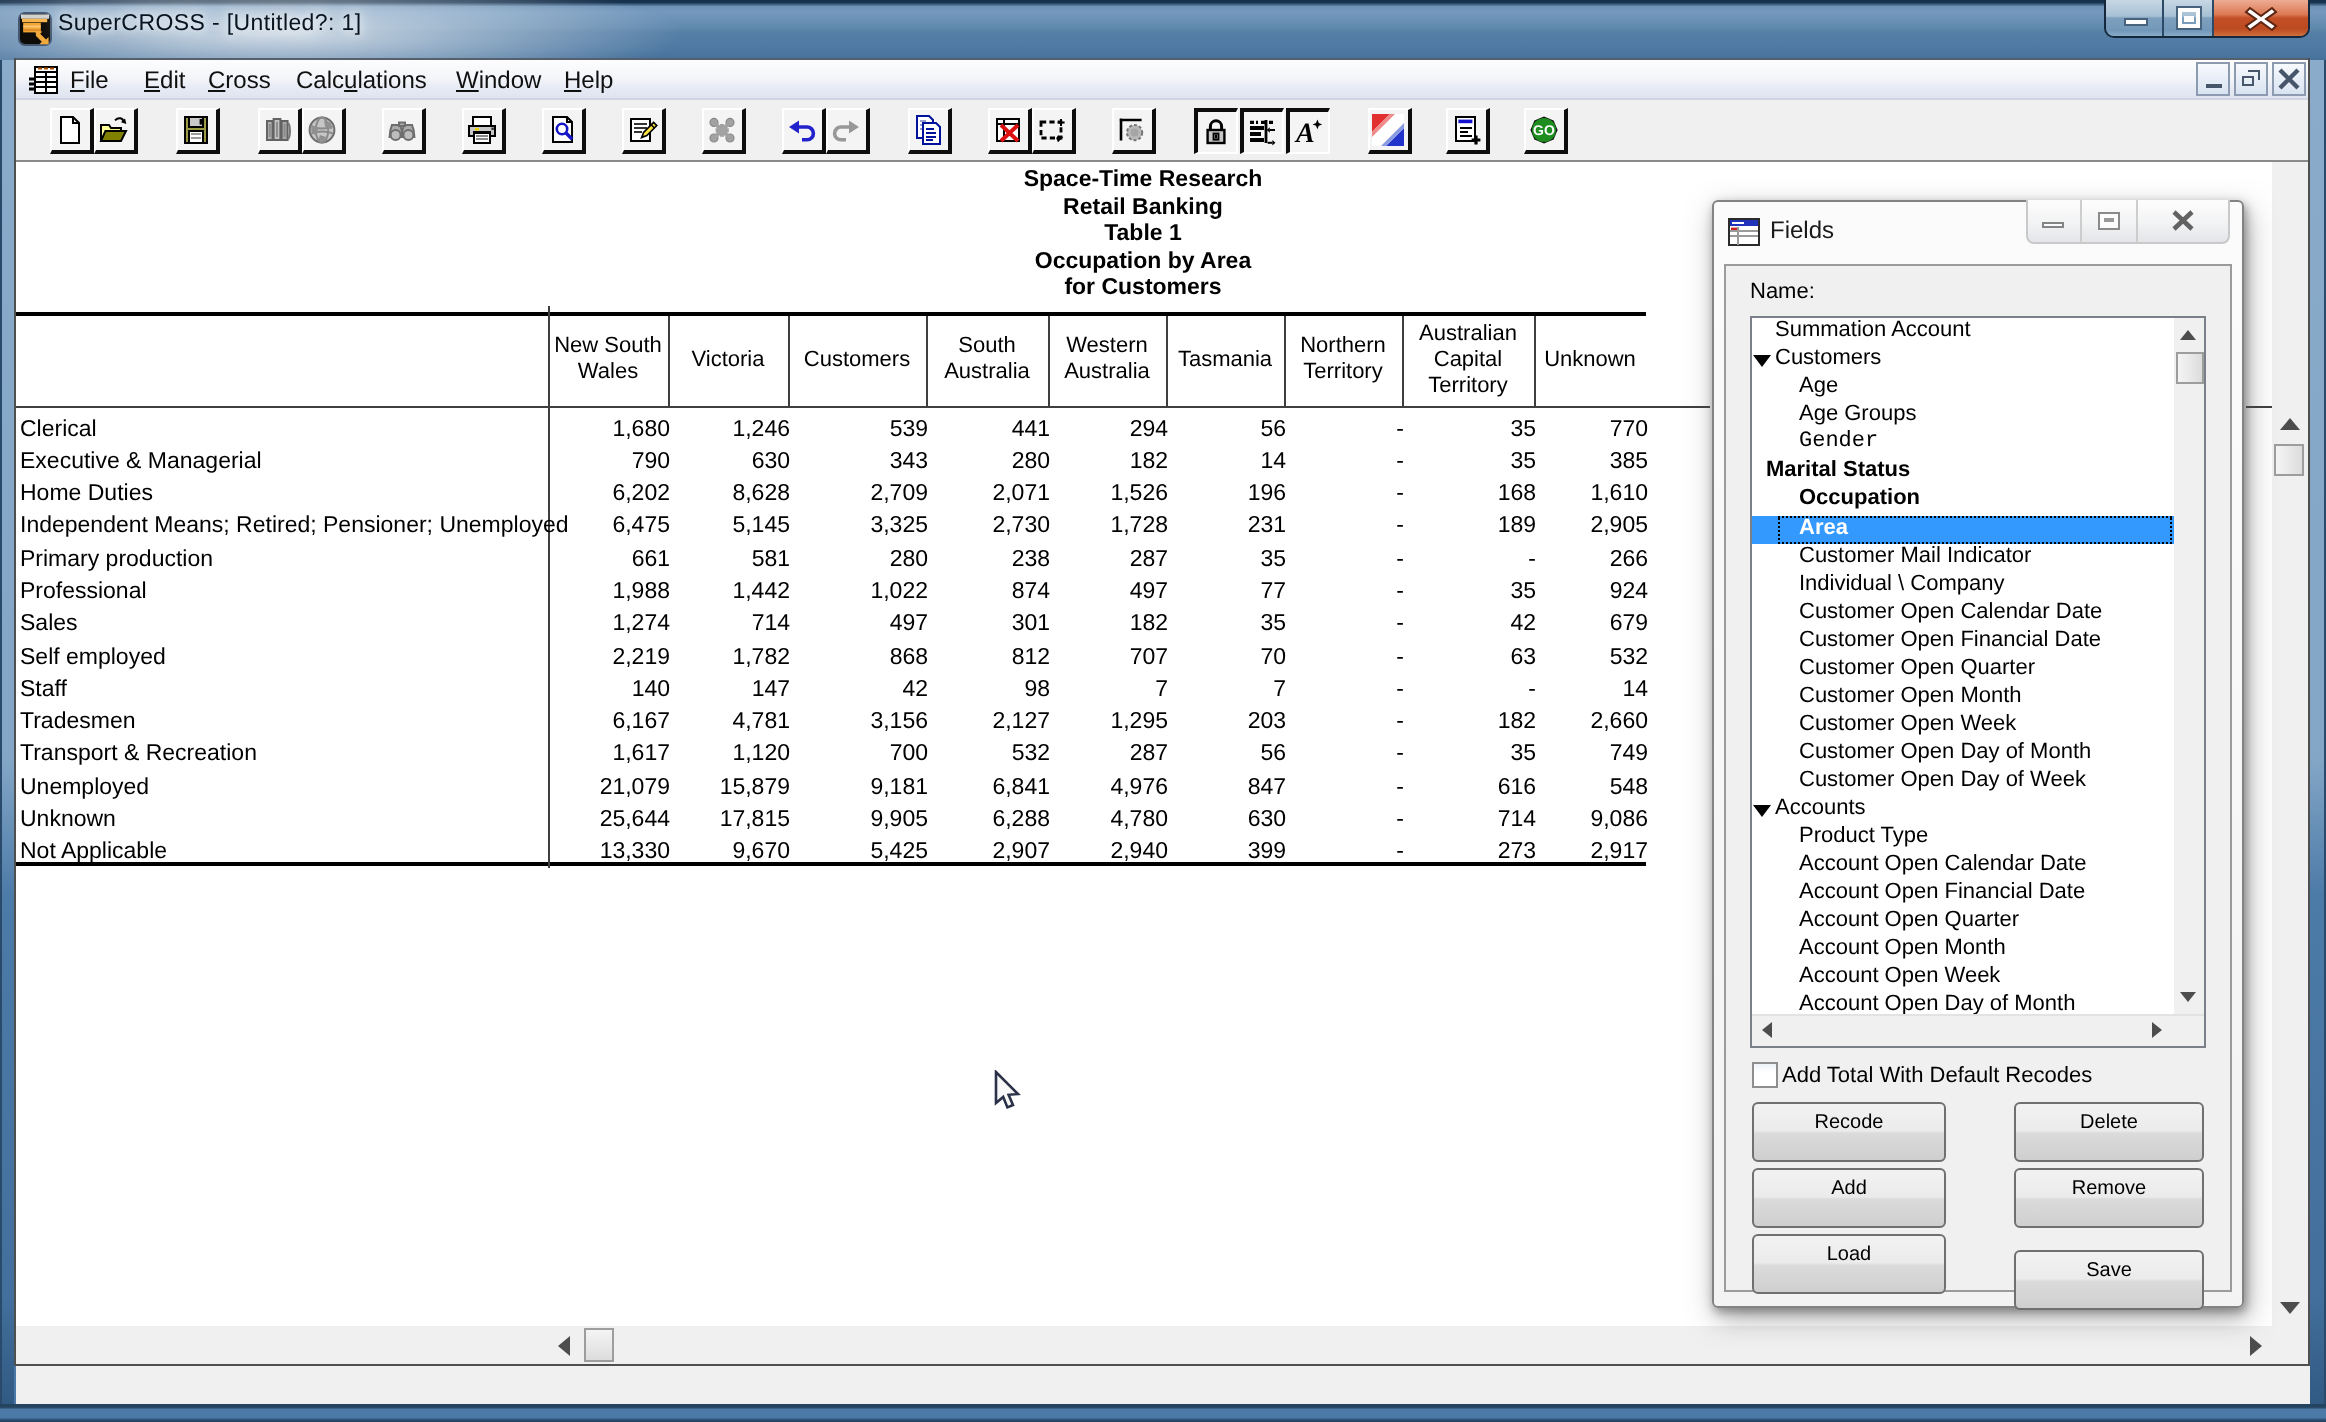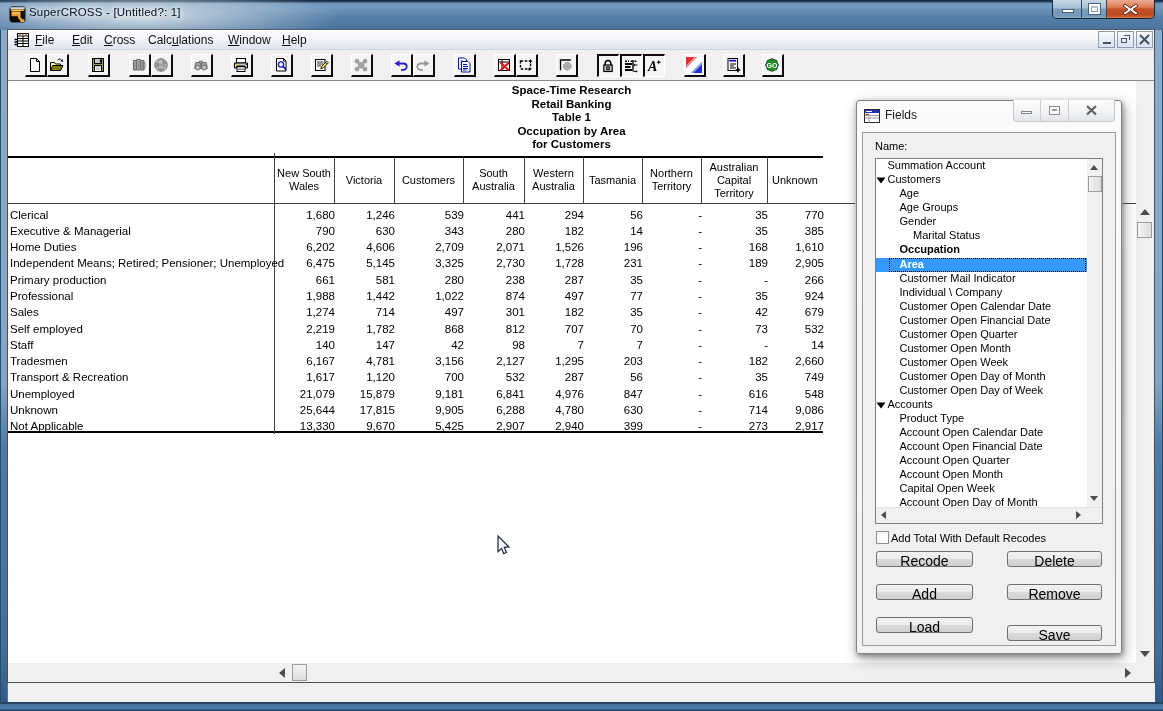--- a/index.html
+++ b/index.html
@@ -48,23 +48,23 @@
  box-shadow:1px 2px 5px rgba(80,80,80,.55),2px 5px 14px rgba(90,90,90,.5)}
 #dlgclient{position:absolute;left:5px;top:31px;width:254px;height:514px;background:#f0f0f0;border:1px solid #9b9b9b}
 #dlgcap{position:absolute;left:28px;top:7px;font-size:12px;color:#1a1a1a}
 #dlgbtns{position:absolute;left:156px;top:-1px;width:102px;height:22px;border:1px solid #c9c9c9;
  border-top:none;border-radius:0 0 4px 4px;display:flex;
  background:linear-gradient(#fdfdfd,#f2f3f4 55%,#e4e5e8)}
 .dcb{position:relative;border-right:1px solid #cdcdcd}
 .dcb:last-child{border-right:none}
 #listbox{position:absolute;left:18px;top:57px;width:228px;height:366px;border:1px solid #7b7f87;background:#fff}
 .ti{position:absolute;font-size:11px;white-space:nowrap;color:#000}
-.dlgbtn{position:absolute;width:97px;height:16px;border:1px solid #707070;border-radius:3px;
+.dlgbtn{position:absolute;width:97px;height:30px;border:1px solid #707070;border-radius:3px;
  background:linear-gradient(#f2f2f2,#ebebeb 48%,#dbdbdb 52%,#cfcfcf);
- font-size:14px;color:#000;text-align:center;line-height:19px}
+ font-size:10px;color:#000;text-align:center;line-height:19px}
 .lbsb{position:absolute;background:#f0f0f0}
 u{text-decoration:underline;text-underline-offset:1px}
 </style></head><body>
 
 <div class="abs" id="titlebar"></div>
 <svg class="abs" style="left:9px;top:6px" width="17" height="17" viewBox="0 0 17 17">
 <rect x="0.5" y="0.5" width="16" height="16" rx="3" fill="#0d0c08" stroke="#445971"></rect>
 <rect x="1.5" y="1.2" width="14" height="2.2" fill="#e8e8e8" opacity=".9"></rect>
 <rect x="2" y="3.4" width="12.6" height="1.7" fill="#f8b64c"></rect>
 <rect x="2.6" y="5.4" width="8.8" height="4.8" fill="#f2a636"></rect>
@@ -340,21 +340,21 @@
 <div class="num" style="left:337px;top:224.9px;width:58px">630</div>
 <div class="num" style="left:406px;top:224.9px;width:58px">343</div>
 <div class="num" style="left:467px;top:224.9px;width:58px">280</div>
 <div class="num" style="left:526px;top:224.9px;width:58px">182</div>
 <div class="num" style="left:585px;top:224.9px;width:58px">14</div>
 <div class="num" style="left:644px;top:224.9px;width:58px">-</div>
 <div class="num" style="left:710px;top:224.9px;width:58px">35</div>
 <div class="num" style="left:766px;top:224.9px;width:58px">385</div>
 <div class="rowlbl" style="top:241.2px">Home Duties</div>
 <div class="num" style="left:277px;top:241.2px;width:58px">6,202</div>
-<div class="num" style="left:337px;top:241.2px;width:58px">4,606</div>
+<div class="num" style="left:337px;top:241.2px;width:58px">8,628</div>
 <div class="num" style="left:406px;top:241.2px;width:58px">2,709</div>
 <div class="num" style="left:467px;top:241.2px;width:58px">2,071</div>
 <div class="num" style="left:526px;top:241.2px;width:58px">1,526</div>
 <div class="num" style="left:585px;top:241.2px;width:58px">196</div>
 <div class="num" style="left:644px;top:241.2px;width:58px">-</div>
 <div class="num" style="left:710px;top:241.2px;width:58px">168</div>
 <div class="num" style="left:766px;top:241.2px;width:58px">1,610</div>
 <div class="rowlbl" style="top:257.4px">Independent Means; Retired; Pensioner; Unemployed</div>
 <div class="num" style="left:277px;top:257.4px;width:58px">6,475</div>
 <div class="num" style="left:337px;top:257.4px;width:58px">5,145</div>
@@ -396,21 +396,21 @@
 <div class="num" style="left:710px;top:306.3px;width:58px">42</div>
 <div class="num" style="left:766px;top:306.3px;width:58px">679</div>
 <div class="rowlbl" style="top:322.6px">Self employed</div>
 <div class="num" style="left:277px;top:322.6px;width:58px">2,219</div>
 <div class="num" style="left:337px;top:322.6px;width:58px">1,782</div>
 <div class="num" style="left:406px;top:322.6px;width:58px">868</div>
 <div class="num" style="left:467px;top:322.6px;width:58px">812</div>
 <div class="num" style="left:526px;top:322.6px;width:58px">707</div>
 <div class="num" style="left:585px;top:322.6px;width:58px">70</div>
 <div class="num" style="left:644px;top:322.6px;width:58px">-</div>
-<div class="num" style="left:710px;top:322.6px;width:58px">73</div>
+<div class="num" style="left:710px;top:322.6px;width:58px">63</div>
 <div class="num" style="left:766px;top:322.6px;width:58px">532</div>
 <div class="rowlbl" style="top:338.8px">Staff</div>
 <div class="num" style="left:277px;top:338.8px;width:58px">140</div>
 <div class="num" style="left:337px;top:338.8px;width:58px">147</div>
 <div class="num" style="left:406px;top:338.8px;width:58px">42</div>
 <div class="num" style="left:467px;top:338.8px;width:58px">98</div>
 <div class="num" style="left:526px;top:338.8px;width:58px">7</div>
 <div class="num" style="left:585px;top:338.8px;width:58px">7</div>
 <div class="num" style="left:644px;top:338.8px;width:58px">-</div>
 <div class="num" style="left:710px;top:338.8px;width:58px">-</div>
@@ -495,22 +495,22 @@
 <div id="dlgclient"></div>
 <div style="position:absolute;left:18px;top:38.5px;font-size:11px">Name:</div>
 <div id="listbox">
 <div class="ti" style="left:11.5px;top:0.1px;">Summation Account</div>
 <div class="ti" style="left:11.5px;top:14.2px;">Customers</div>
 <svg class="ti" style="left:0px;top:17.8px" width="10" height="7" viewBox="0 0 10 7">
         <path d="M0.5 0.5h9L5 6.5z" fill="#000"></path>
       </svg>
 <div class="ti" style="left:23.5px;top:28.2px;">Age</div>
 <div class="ti" style="left:23.5px;top:42.3px;">Age Groups</div>
-<div class="ti" style="left:23.5px;top:56.3px;">Gender</div>
-<div class="ti" style="left:37px;top:70.3px;">Marital Status</div>
+<div class="ti" style="left:23.5px;top:56.3px;font-family:Liberation Mono, monospace;">Gender</div>
+<div class="ti" style="left:7px;top:70.3px;font-weight:bold;">Marital Status</div>
 <div class="ti" style="left:23.5px;top:84.4px;font-weight:bold;">Occupation</div>
 <div style="position:absolute;left:0px;top:99.2px;width:211px;height:14.1px;background:#3399fe"></div>
 <div style="position:absolute;left:13px;top:99.2px;width:197px;height:14.1px;border:1px dotted #000;box-sizing:border-box"></div>
 <div class="ti" style="left:23.5px;top:98.5px;font-weight:bold;color:#fff">Area</div>
 <div class="ti" style="left:23.5px;top:112.5px;">Customer Mail Indicator</div>
 <div class="ti" style="left:23.5px;top:126.5px;">Individual \ Company</div>
 <div class="ti" style="left:23.5px;top:140.6px;">Customer Open Calendar Date</div>
 <div class="ti" style="left:23.5px;top:154.7px;">Customer Open Financial Date</div>
 <div class="ti" style="left:23.5px;top:168.7px;">Customer Open Quarter</div>
 <div class="ti" style="left:23.5px;top:182.8px;">Customer Open Month</div>
@@ -519,21 +519,21 @@
 <div class="ti" style="left:23.5px;top:224.9px;">Customer Open Day of Week</div>
 <div class="ti" style="left:11.5px;top:239.0px;">Accounts</div>
 <svg class="ti" style="left:0px;top:242.6px" width="10" height="7" viewBox="0 0 10 7">
         <path d="M0.5 0.5h9L5 6.5z" fill="#000"></path>
       </svg>
 <div class="ti" style="left:23.5px;top:253.0px;">Product Type</div>
 <div class="ti" style="left:23.5px;top:267.1px;">Account Open Calendar Date</div>
 <div class="ti" style="left:23.5px;top:281.1px;">Account Open Financial Date</div>
 <div class="ti" style="left:23.5px;top:295.2px;">Account Open Quarter</div>
 <div class="ti" style="left:23.5px;top:309.2px;">Account Open Month</div>
-<div class="ti" style="left:23.5px;top:323.3px;">Capital Open Week</div>
+<div class="ti" style="left:23.5px;top:323.3px;">Account Open Week</div>
 <div class="ti" style="left:23.5px;top:337.3px;">Account Open Day of Month</div>
 <div class="lbsb" style="left:211px;top:0;width:15px;height:348px"></div>
 <div class="arr" style="left:214px;top:6px;border-left:4px solid transparent;border-right:4px solid transparent;border-bottom:5px solid #4d4d4d"></div>
 <div class="sbthumb" style="left:211.5px;top:17px;width:14px;height:16px"></div>
 <div class="arr" style="left:214px;top:337px;border-left:4px solid transparent;border-right:4px solid transparent;border-top:5px solid #4d4d4d"></div>
 <div class="lbsb" style="left:0;top:348px;width:226px;height:16px;border-top:1px solid #e2e2e2"></div>
 <div class="arr" style="left:5px;top:352px;border-top:4px solid transparent;border-bottom:4px solid transparent;border-right:5px solid #4d4d4d"></div>
 <div class="arr" style="left:200px;top:352px;border-top:4px solid transparent;border-bottom:4px solid transparent;border-left:5px solid #4d4d4d"></div>
 </div>
 <div style="position:absolute;left:19px;top:430px;width:13px;height:13px;border:1px solid #8e8e8e;background:linear-gradient(#eef3f8,#fff 40%)"></div>

